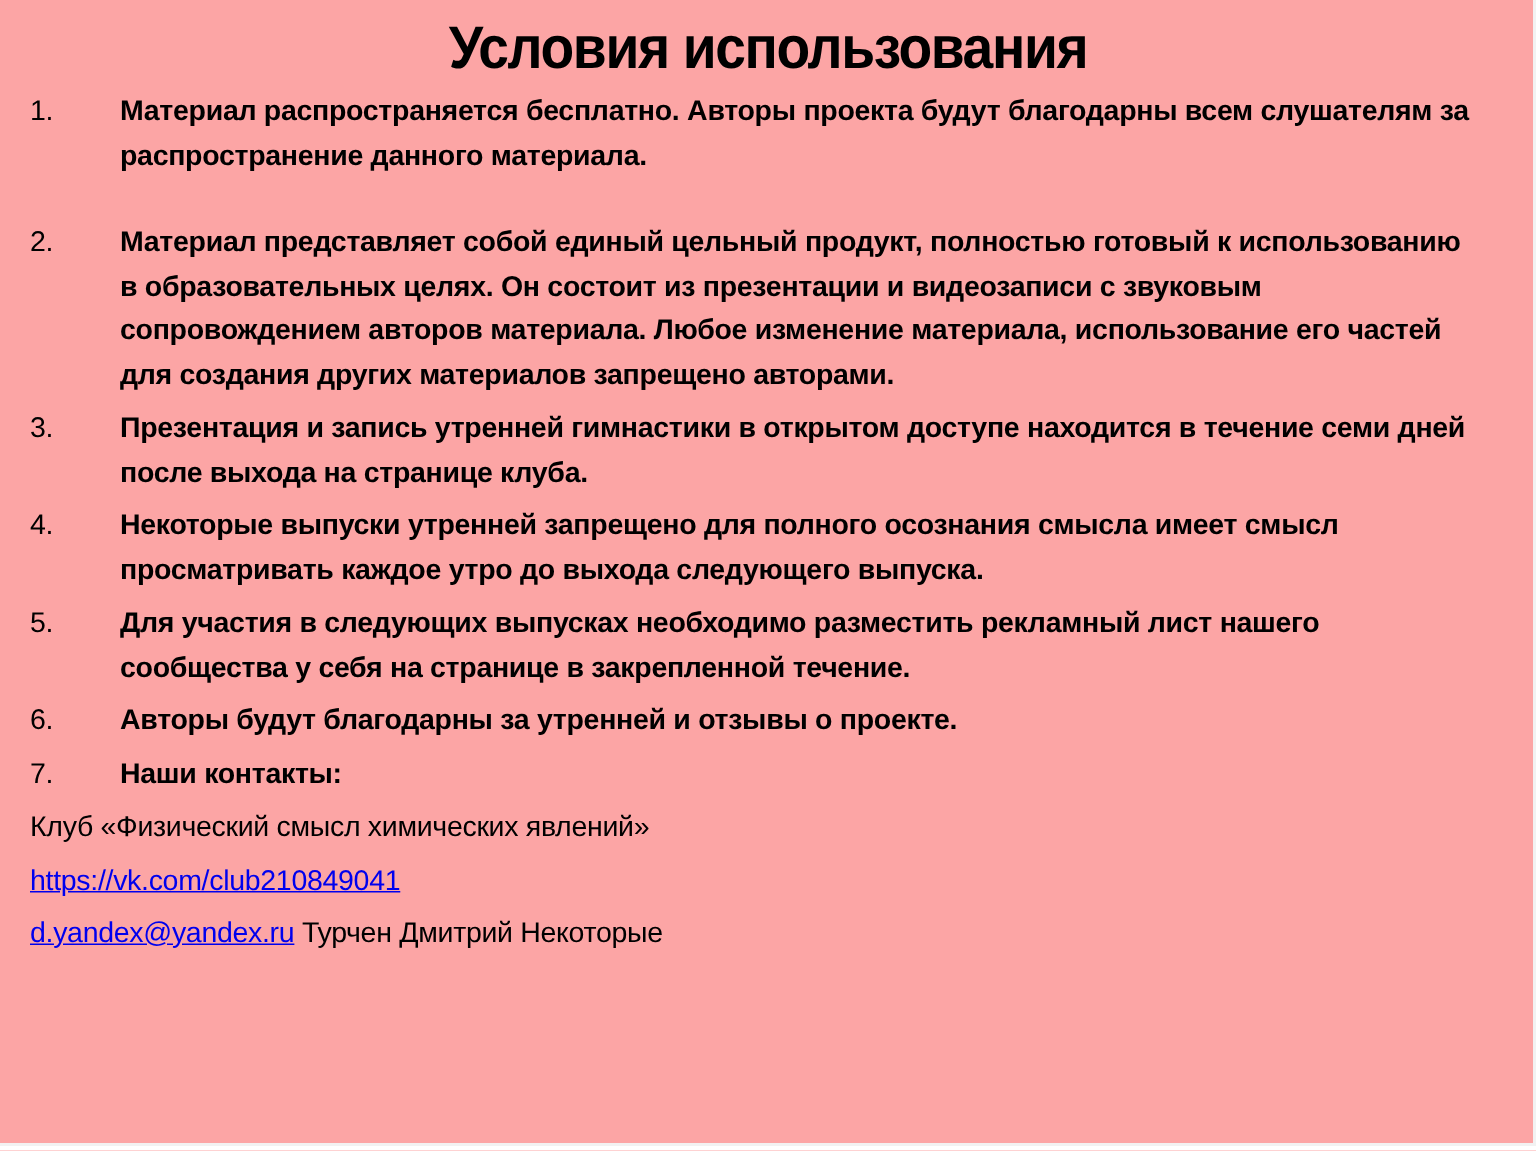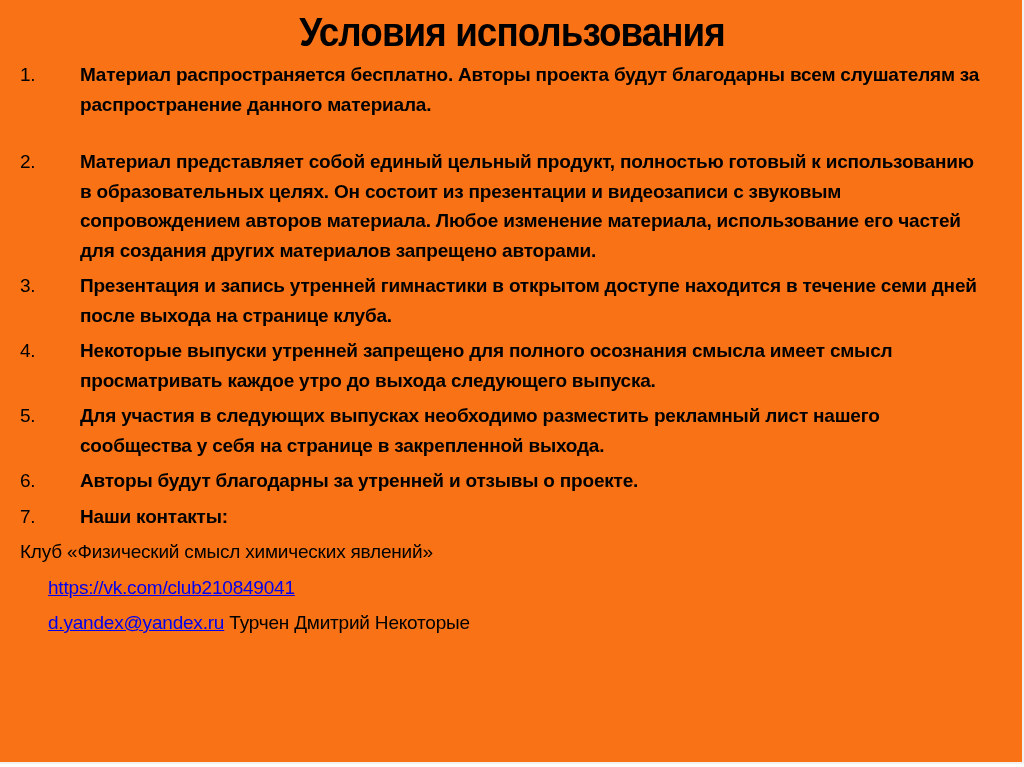--- a/index.html
+++ b/index.html
@@ -4,21 +4,21 @@
   <style>
     html, body {
       margin: 0;
       padding: 0;
       background: #ffffff;
     }
     .slide {
       position: relative;
       width: 1024px;
       height: 764px;
-      background: #f97316;
+      background: #fca5a5;
       overflow: hidden;
       border-right: 2px solid #f2f2f2;
       border-bottom: 2px solid #f2f2f2;
       box-sizing: border-box;
       color: #000000;
       font-family: "Liberation Sans", sans-serif;
     }
     .title {
       position: absolute;
       left: 0;
@@ -55,21 +55,20 @@
       max-width: 910px;
       font-weight: bold;
     }
     .gap-big { margin-top: 28px; }
     .gap-sm { margin-top: 6px; }
     .plain {
       margin-top: 6px;
     }
     a.link {
       color: #0000ee;
-      margin-left: 28px;
     }
   </style>
 </head>
 <body>
 
 <div class="slide">
   <h1 class="title">Условия использования</h1>
 
   <div class="body">
     <div class="item">
@@ -83,21 +82,21 @@
     <div class="item gap-sm">
       <span class="num">3.</span>
       <span class="text">Презентация и запись утренней гимнастики в открытом доступе находится в течение семи дней после выхода на странице клуба.</span>
     </div>
     <div class="item gap-sm">
       <span class="num">4.</span>
       <span class="text">Некоторые выпуски утренней запрещено для полного осознания смысла имеет смысл просматривать каждое утро до выхода следующего выпуска.</span>
     </div>
     <div class="item gap-sm">
       <span class="num">5.</span>
-      <span class="text">Для участия в следующих выпусках необходимо разместить рекламный лист нашего сообщества у себя на странице в закрепленной выхода.</span>
+      <span class="text">Для участия в следующих выпусках необходимо разместить рекламный лист нашего сообщества у себя на странице в закрепленной течение.</span>
     </div>
     <div class="item gap-sm">
       <span class="num">6.</span>
       <span class="text">Авторы будут благодарны за утренней и отзывы о проекте.</span>
     </div>
     <div class="item gap-sm">
       <span class="num">7.</span>
       <span class="text">Наши контакты:</span>
     </div>
 

